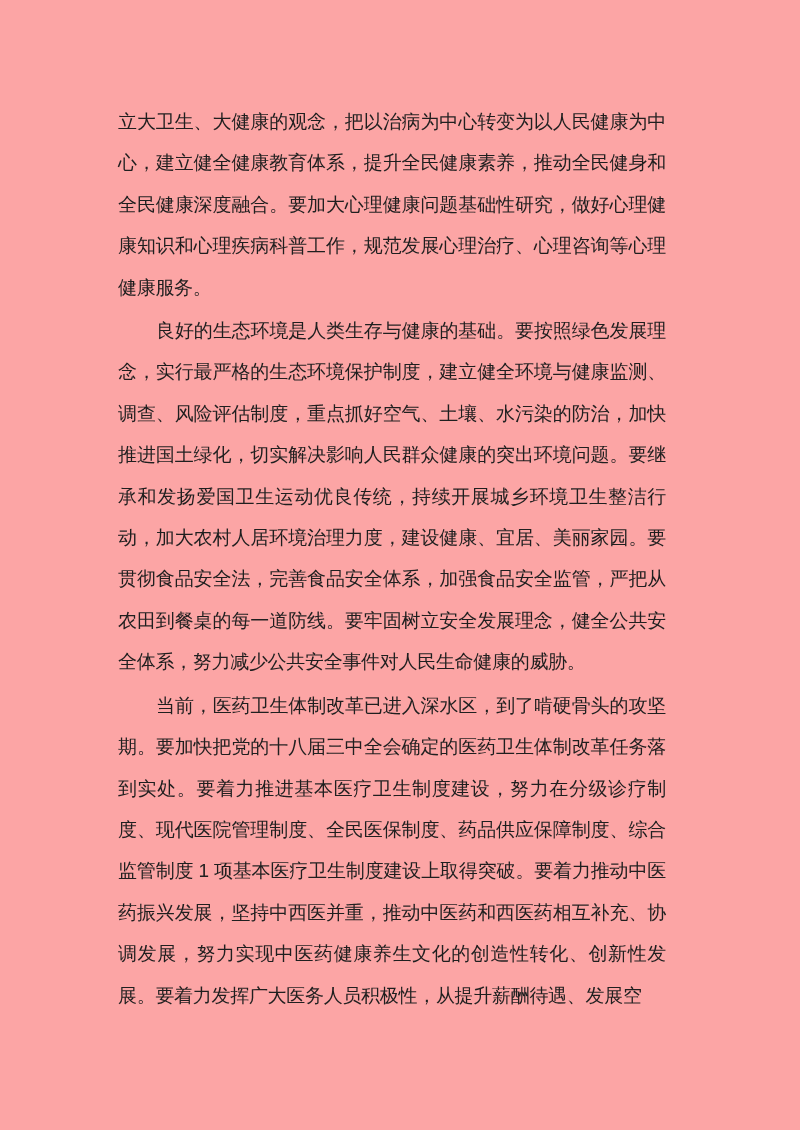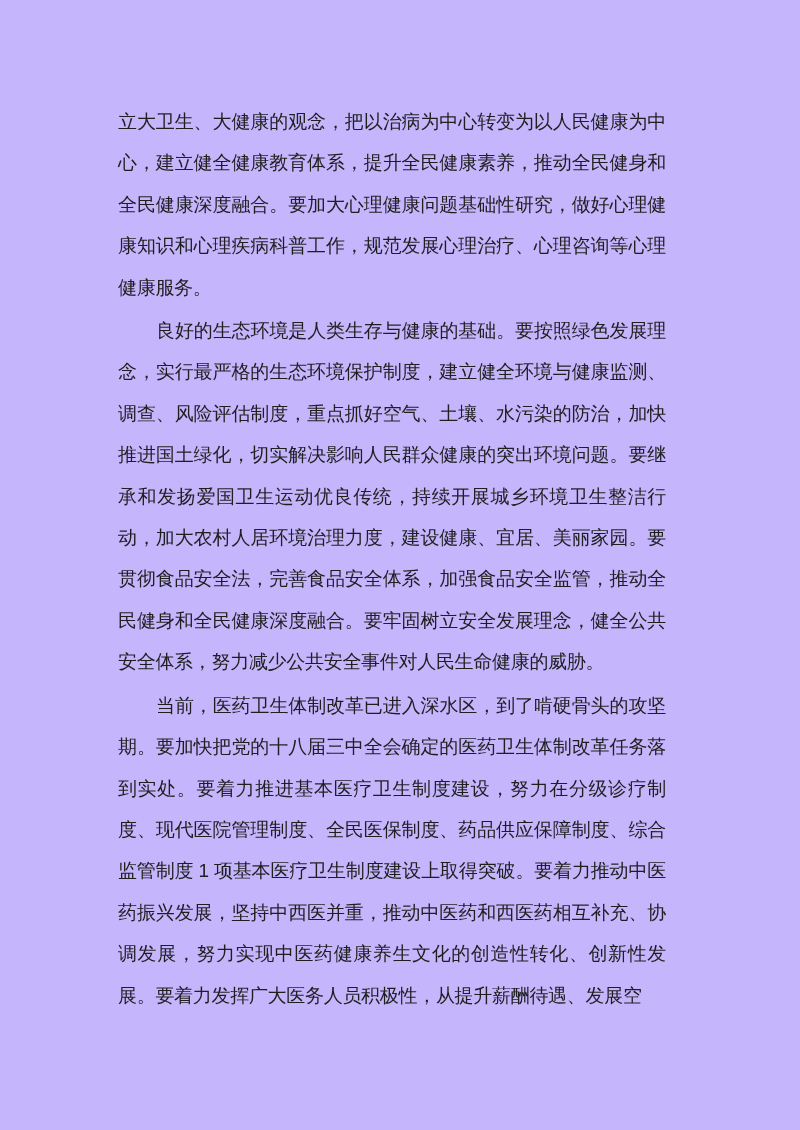--- a/index.html
+++ b/index.html
@@ -13,21 +13,21 @@
     position: relative;
     overflow: hidden;
     font-family: "Liberation Sans", "DejaVu Sans", sans-serif;
   }
   .page {
     position: absolute;
     left: 0;
     top: 0;
     width: 800px;
     height: 1130px;
-    background: #c4b5fd;
+    background: #fca5a5;
   }
   .text-block {
     position: absolute;
     left: 118px;
     top: 101px;
     width: 548px;
     color: #1f1f1f;
     font-size: 19px;
     line-height: 41.4px;
     text-align: justify;
@@ -43,16 +43,16 @@
   .para.indent {
     text-indent: 2em;
   }
 </style>
 </head>
 <body>
 
 <div class="page">
   <div class="text-block">
     <p class="para">立大卫生、大健康的观念，把以治病为中心转变为以人民健康为中心，建立健全健康教育体系，提升全民健康素养，推动全民健身和全民健康深度融合。要加大心理健康问题基础性研究，做好心理健康知识和心理疾病科普工作，规范发展心理治疗、心理咨询等心理健康服务。</p>
-    <p class="para indent">良好的生态环境是人类生存与健康的基础。要按照绿色发展理念，实行最严格的生态环境保护制度，建立健全环境与健康监测、调查、风险评估制度，重点抓好空气、土壤、水污染的防治，加快推进国土绿化，切实解决影响人民群众健康的突出环境问题。要继承和发扬爱国卫生运动优良传统，持续开展城乡环境卫生整洁行动，加大农村人居环境治理力度，建设健康、宜居、美丽家园。要贯彻食品安全法，完善食品安全体系，加强食品安全监管，推动全民健身和全民健康深度融合。要牢固树立安全发展理念，健全公共安全体系，努力减少公共安全事件对人民生命健康的威胁。</p>
+    <p class="para indent">良好的生态环境是人类生存与健康的基础。要按照绿色发展理念，实行最严格的生态环境保护制度，建立健全环境与健康监测、调查、风险评估制度，重点抓好空气、土壤、水污染的防治，加快推进国土绿化，切实解决影响人民群众健康的突出环境问题。要继承和发扬爱国卫生运动优良传统，持续开展城乡环境卫生整洁行动，加大农村人居环境治理力度，建设健康、宜居、美丽家园。要贯彻食品安全法，完善食品安全体系，加强食品安全监管，严把从农田到餐桌的每一道防线。要牢固树立安全发展理念，健全公共安全体系，努力减少公共安全事件对人民生命健康的威胁。</p>
     <p class="para indent">当前，医药卫生体制改革已进入深水区，到了啃硬骨头的攻坚期。要加快把党的十八届三中全会确定的医药卫生体制改革任务落到实处。要着力推进基本医疗卫生制度建设，努力在分级诊疗制度、现代医院管理制度、全民医保制度、药品供应保障制度、综合监管制度 1 项基本医疗卫生制度建设上取得突破。要着力推动中医药振兴发展，坚持中西医并重，推动中医药和西医药相互补充、协调发展，努力实现中医药健康养生文化的创造性转化、创新性发展。要着力发挥广大医务人员积极性，从提升薪酬待遇、发展空</p>
   </div>
 </div>
 
 </body></html>

